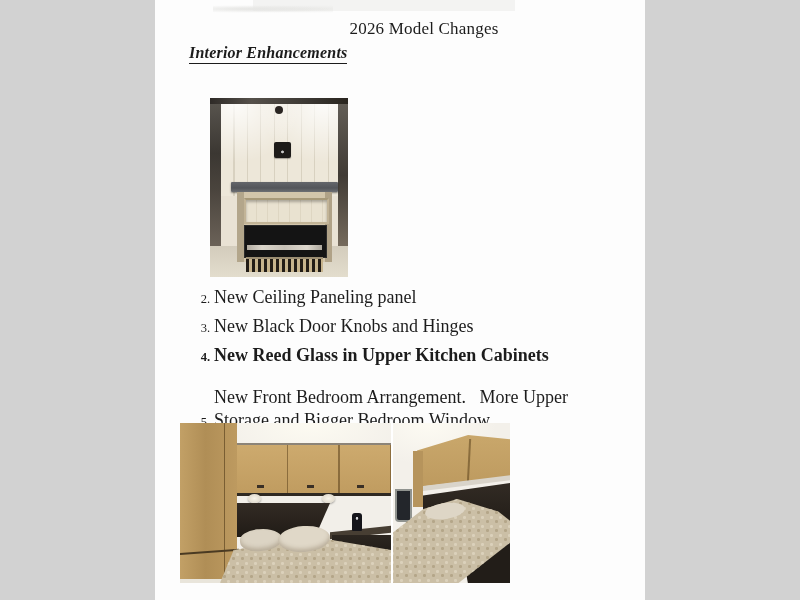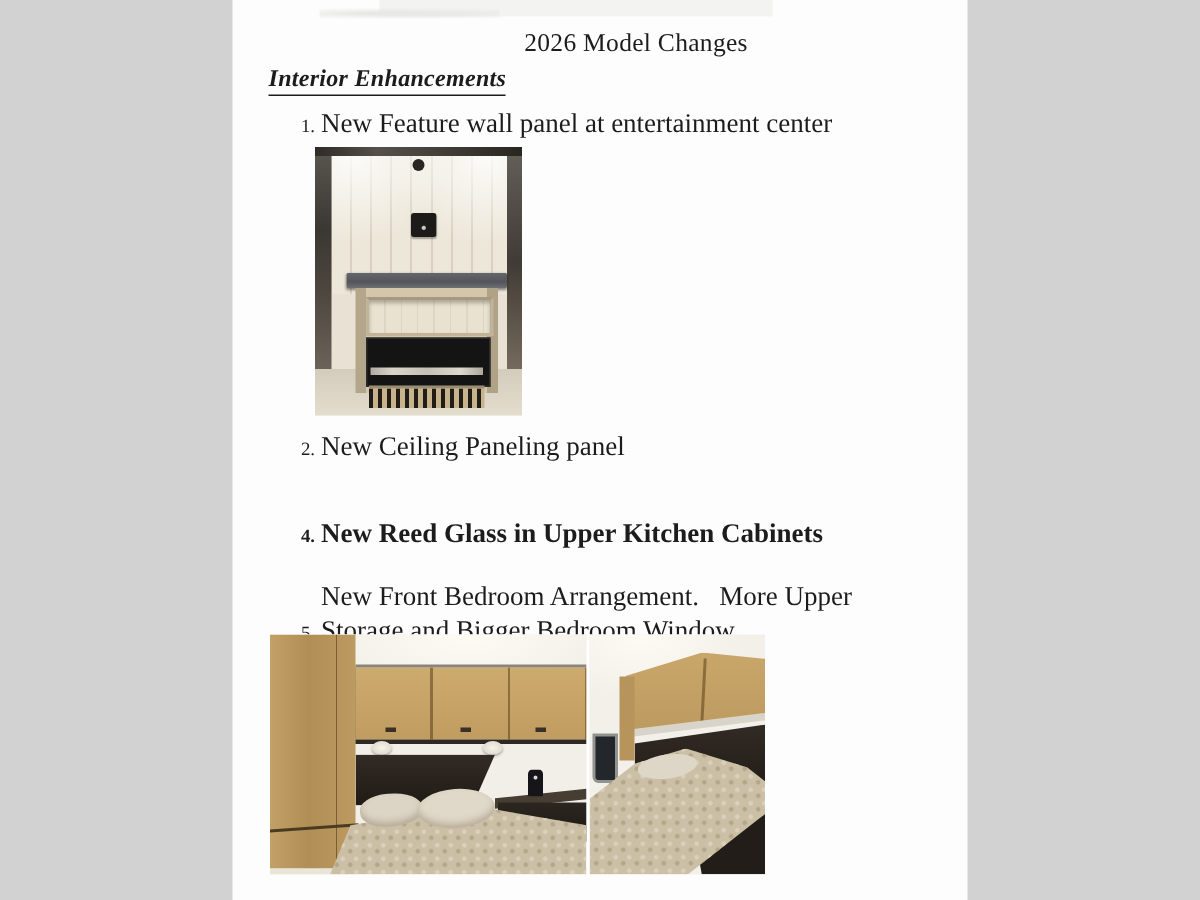--- a/index.html
+++ b/index.html
@@ -16,21 +16,21 @@
   
   .remnant-bar{position:absolute;left:98px;top:0;width:262px;height:11px;background:#f3f3f2;}
   .remnant-smudge{position:absolute;left:58px;top:5px;width:120px;height:8px;
     background:radial-gradient(ellipse at 30% 50%, #e6e6e4 0%, rgba(230,230,228,0) 70%),
                radial-gradient(ellipse at 75% 50%, #eaeae8 0%, rgba(234,234,232,0) 70%);}
   .doc-title{
     position:absolute;left:0;top:19px;width:100%;
     text-align:center;font-size:17px;letter-spacing:.2px;margin-left:24px;
   }
   .section-heading{
-    position:absolute;left:24px;top:44px;
+    position:absolute;left:34px;top:44px;
     font-size:16px;font-weight:700;font-style:italic;
     border-bottom:1.6px solid #1c1c1c;padding-bottom:1px;letter-spacing:.2px;
   }
   .list-item{position:absolute;left:40px;white-space:nowrap;}
   .li-1{top:71px;}
   .li-2{top:286px;}
   .li-3{top:315px;}
   .li-4{top:344px;font-weight:bold;}
   .li-5{top:362px;margin-top:24px;}
   .item-marker{
@@ -137,23 +137,20 @@
 
 <div class="paper">
 
   <div class="remnant-bar"></div>
   <div class="remnant-smudge"></div>
 
   <div class="doc-title">2026 Model Changes</div>
 
   <div class="section-heading">Interior Enhancements</div>
 
-  <div class="list-item li-1">
-    <span class="item-marker">1.</span><span class="item-text">New Feature wall panel at entertainment center</span>
-  </div>
 
   <figure class="ec" style="margin:0" aria-label="Photo of entertainment center with cream feature wall panel, dark mantel shelf, light wood cabinet and electric fireplace">
     <div class="ec-floor"></div>
     <div class="ec-ceiling"></div>
     <div class="ec-wall"></div>
     <div class="ec-glow"></div>
     <div class="ec-hole"></div>
     <div class="ec-box"></div>
     <div class="ec-left"></div>
     <div class="ec-right"></div>
@@ -161,20 +158,23 @@
     <div class="ec-cab"></div>
     <div class="ec-niche"></div>
     <div class="ec-fire">
       <div class="ec-flame"></div>
     </div>
     <div class="ec-vent"></div>
   </figure>
 
   <div class="list-item li-2">
     <span class="item-marker">2.</span><span class="item-text">New Ceiling Paneling panel</span>
+  </div>
+  <div class="list-item li-3">
+    <span class="item-marker">3.</span><span class="item-text">New Black Door Knobs and Hinges</span>
   </div>
   <div class="list-item li-4">
     <span class="item-marker">4.</span><span class="item-text">New Reed Glass in Upper Kitchen Cabinets</span>
   </div>
   <div class="list-item li-5">
     <span class="item-marker">5.</span><span class="item-text">New Front Bedroom Arrangement.   More Upper
 Storage and Bigger Bedroom Window</span>
   </div>
 
   <figure class="bd" style="margin:0" aria-label="Two photos of front bedroom with light wood overhead storage cabinets, dark headboard, patterned bedding and bigger bedroom window">

